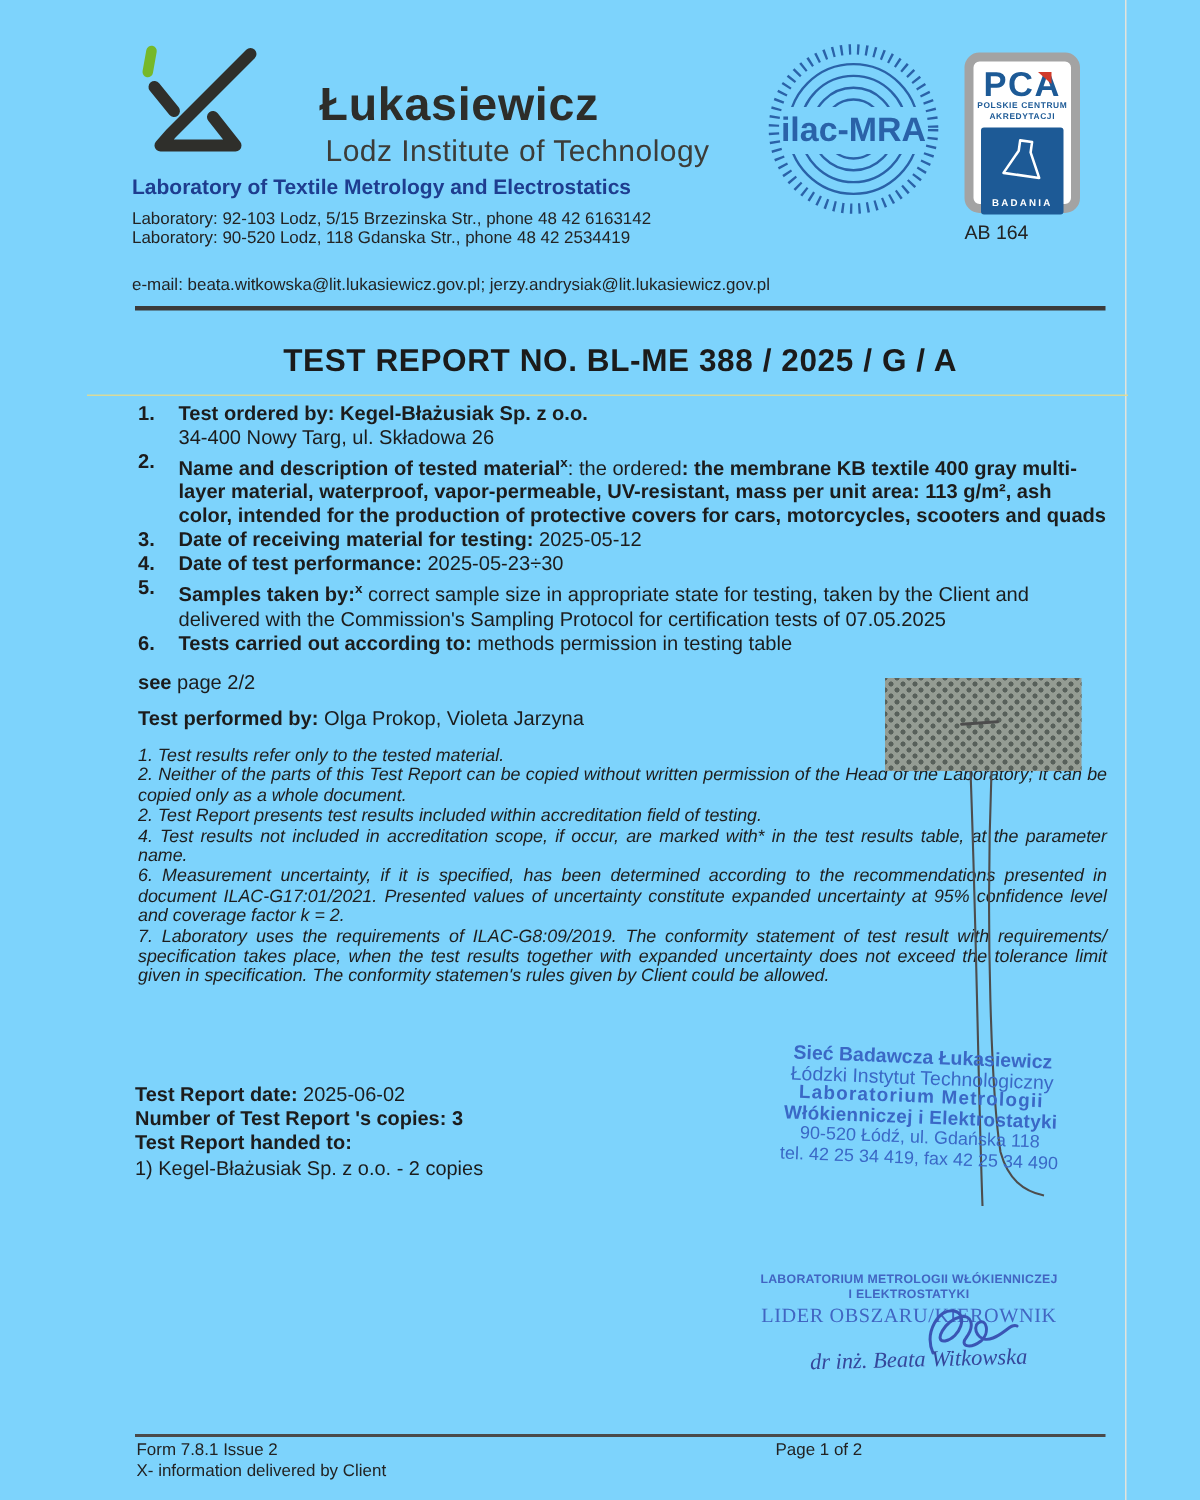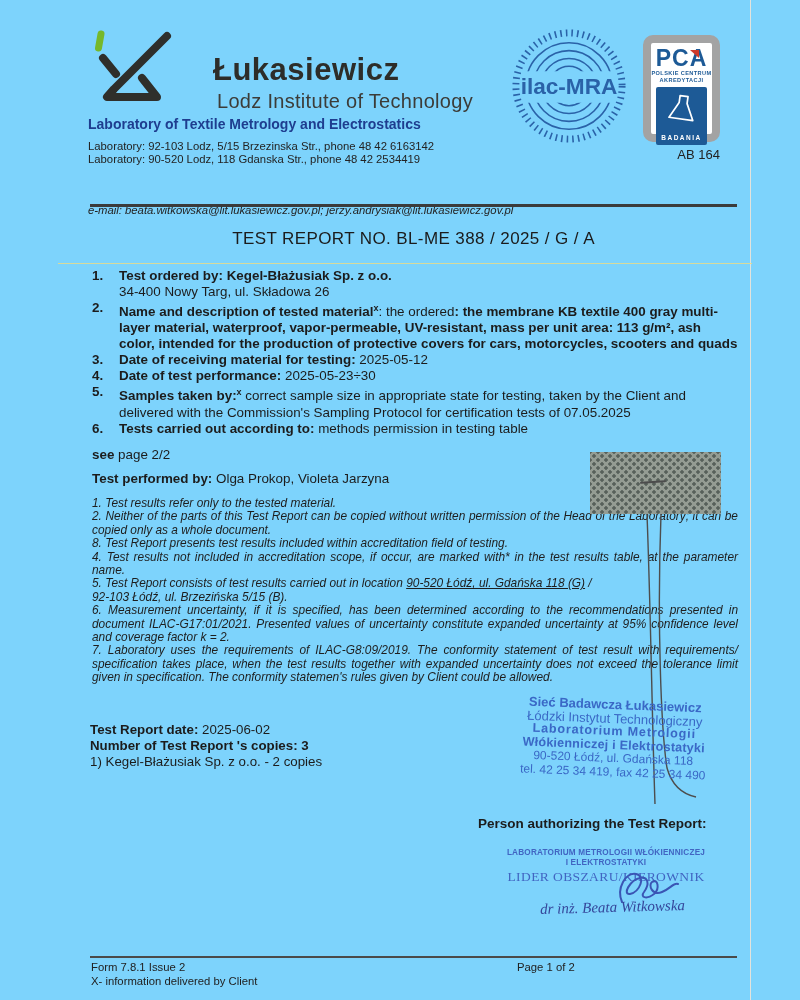--- a/index.html
+++ b/index.html
@@ -9,35 +9,35 @@
   
   .scan-vline { position:absolute; left:750px; top:0; width:1px; height:1000px; background:#e3e3dc; }
   .scan-yline { position:absolute; left:58px; top:263px; width:694px; height:1px; background:#e8da8a; opacity:.85; }
 
   
   .logo { position:absolute; left:86px; top:28px; width:104px; height:84px; }
   .brand-word { position:absolute; left:213px; top:52px; font-size:31px; font-weight:bold; color:#2d2d29; letter-spacing:.5px; }
   .brand-sub  { position:absolute; left:217px; top:90px; font-size:20px; color:#3c3c38; letter-spacing:.3px; }
   .lab-name { position:absolute; left:88px; top:116px; font-size:14px; font-weight:bold; color:#1e3d8f; }
   .addr { position:absolute; left:88px; top:140px; font-size:11.3px; line-height:13.2px; color:#232323; }
-  .email-line { position:absolute; left:88px; top:204px; font-size:11.3px; font-style:italic; color:#232323; }
+  .email-line { position:absolute; left:88px; top:184px; font-size:11.3px; color:#232323; }
 
   .ilac { position:absolute; left:510px; top:27px; width:118px; height:118px; }
-  .pca { position:absolute; left:643px; top:35px; width:77px; height:107px; border:8px solid #a3a3a3; border-radius:10px; background:#fff; text-align:center; }
+  .pca { position:absolute; left:643px; top:35px; width:77px; height:107px; border:6px solid #a3a3a3; border-radius:10px; background:#fff; text-align:center; }
   .pca-word { position:relative; font-size:23px; font-weight:bold; color:#1d5a96; line-height:24px; margin-top:3px; letter-spacing:1px; }
   .pca-red { position:absolute; right:13px; top:4px; width:0; height:0; border-left:9px solid transparent; border-top:8px solid #d03a2b; }
   .pca-sub { font-size:5.6px; font-weight:bold; color:#1d5a96; line-height:7px; letter-spacing:.4px; }
   .pca-box { position:relative; margin:3px 5px 0 5px; height:58px; background:#1d5a96; border-radius:2px; }
   .pca-box svg { position:absolute; left:50%; top:6px; transform:translateX(-50%) rotate(8deg); }
   .pca-badania { position:absolute; bottom:4px; width:100%; text-align:center; font-size:6.5px; font-weight:bold; color:#fff; letter-spacing:1.5px; }
-  .pca-num { position:absolute; left:643px; top:147px; width:77px; text-align:right; font-size:13px; color:#222; }
+  .pca-num { position:absolute; left:643px; top:147px; width:77px; text-align:left; font-size:13px; color:#222; }
 
   .rule-thick { position:absolute; left:90px; top:204px; width:647px; height:3px; background:#3b3b3b; }
 
-  .title { position:absolute; left:90px; top:229px; width:647px; text-align:center; font-size:17px; font-weight:normal; letter-spacing:.4px; color:#1b1b1b; }
+  .title { position:absolute; left:90px; top:229px; width:647px; text-align:center; font-size:21px; font-weight:bold; letter-spacing:.4px; color:#1b1b1b; }
 
   
   .main { position:absolute; left:92px; top:268px; width:646px; }
   .li { display:flex; font-size:13.4px; line-height:16px; }
   .li .num { width:27px; font-weight:bold; flex:none; }
   .li .body { flex:1; }
   .sup { font-size:9px; vertical-align:super; font-weight:bold; }
 
   .results-title { margin-top:3px; text-align:center; font-size:14px; font-weight:bold; }
   .see-page { margin-top:10px; font-size:13.4px; }
@@ -186,23 +186,22 @@
       <b>see</b><span> page  2/2</span>
     </div>
 
     <div class="performed">
       <b>Test performed by:</b><span> Olga Prokop, Violeta Jarzyna</span>
     </div>
 
     <div class="notes">
       <p>1.  Test results refer only to the tested material.</p>
       <p>2.  Neither of the parts of this Test Report can be copied without written permission of the Head of the Laboratory; it can be copied only as a whole document.</p>
-      <p>8.  Test Report presents test results included within accreditation  field of testing.</p>
+      <p>2.  Test Report presents test results included within accreditation  field of testing.</p>
       <p>4.  Test results not included in accreditation scope, if occur, are marked with* in the test results table, at the parameter name.</p>
-      <p><span>5.  Test Report consists of test results carried out in location </span><span class="u">90-520 Łódź, ul. Gdańska 118 (G)</span><span> /</span><br><span>92-103 Łódź, ul. Brzezińska 5/15 (B).</span></p>
       <p>6.  Measurement uncertainty, if it is specified, has been determined according to the recommendations presented in document ILAC-G17:01/2021. Presented values of uncertainty constitute expanded uncertainty at 95% confidence level  and coverage factor k = 2.</p>
       <p>7.  Laboratory uses the requirements of ILAC-G8:09/2019. The conformity statement of test result with requirements/ specification takes place, when the test results together with expanded uncertainty does not exceed the tolerance limit given in specification. The conformity statemen's rules given by Client could be allowed.</p>
     </div>
   </div>
 
   <div class="swatch">
     <div class="swatch-dash"></div>
   </div>
   <svg class="threads" viewBox="0 0 800 1000">
     <path d="M647 514 C651 620 652 720 655 804" stroke="#4d4d4d" stroke-width="1.4" fill="none"></path>
@@ -214,24 +213,24 @@
     <div class="s1b">Łódzki Instytut Technologiczny</div>
     <div class="s1c">Laboratorium Metrologii</div>
     <div class="s1d">Włókienniczej i Elektrostatyki</div>
     <div class="s1e">90-520 Łódź, ul. Gdańska 118</div>
     <div class="s1e">tel. 42 25 34 419, fax 42 25 34 490</div>
   </div>
 
   <div class="meta">
     <div><b>Test Report date:</b><span> 2025-06-02</span></div>
     <div><b>Number of Test Report 's copies: 3</b></div>
+    <div><b>Test Report handed to:</b></div>
     <div>1) Kegel-Błażusiak Sp. z o.o. - 2 copies</div>
   </div>
 
-  <div class="authorizing">Person authorizing the Test Report:</div>
 
   <div class="stamp2">
     <div class="s2a">LABORATORIUM METROLOGII WŁÓKIENNICZEJ</div>
     <div class="s2a">I ELEKTROSTATYKI</div>
     <div class="s2b">LIDER OBSZARU/KIEROWNIK</div>
   </div>
   <svg class="sig" viewBox="0 0 72 42">
     <path d="M10 34 C4 20 14 4 24 6 C34 8 28 24 18 26 C10 27 18 12 28 10 C36 8 38 16 32 24 C28 29 34 32 42 26 C48 21 46 10 40 14 C36 17 40 28 50 24 C58 21 62 14 66 16" stroke="#3a55b4" stroke-width="2" fill="none" stroke-linecap="round"></path>
   </svg>
   <div class="sig-name">dr inż. Beata Witkowska</div>

